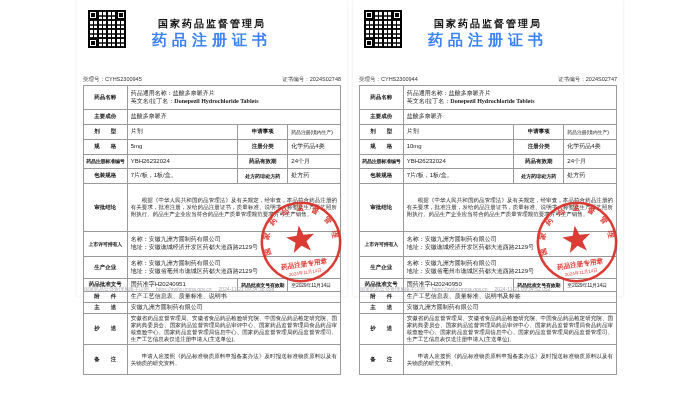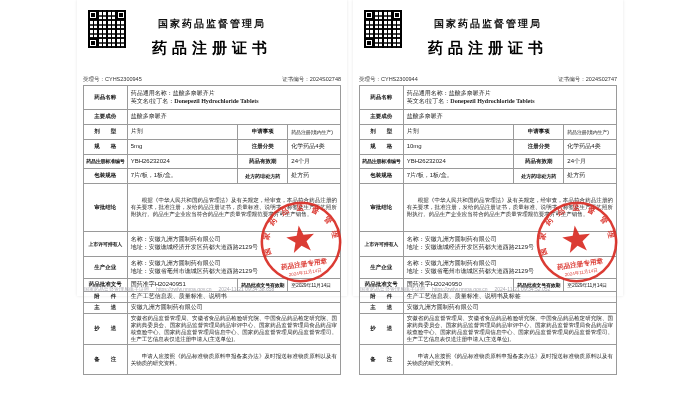--- a/index.html
+++ b/index.html
@@ -17,22 +17,22 @@
   .qr{
     position:absolute;left:5px;top:10px;width:38px;height:38px;
     background:
       repeating-linear-gradient(90deg,#000 0 2px,transparent 2px 5px,#000 5px 6px,transparent 6px 9px),
       repeating-linear-gradient(0deg,#111 0 2px,#fff 2px 4px,#444 4px 6px,#fff 6px 9px);
   }
   .qf{position:absolute;width:10px;height:10px;border:2px solid #000;background:#fff;box-sizing:border-box;}
   .qf::after{content:"";position:absolute;inset:1px;background:#000;}
   .qf1{top:0;left:0}.qf2{top:0;right:0}.qf3{bottom:0;left:0}
   .agency{padding-top:17px;text-align:center;font-weight:bold;font-size:10px;letter-spacing:2px;color:#111;}
-  .ctitle{margin-top:8px;text-align:center;font-family:Liberation Sans, sans-serif;
-    font-weight:bold;font-size:15px;letter-spacing:5px;color:#000000;}
+  .ctitle{text-align:center;font-family:Liberation Sans, sans-serif;
+    font-weight:bold;font-size:15px;letter-spacing:5px;color:#3b82f6;}
   .nos{display:flex;justify-content:space-between;font-size:5.5px;color:#333;margin:4px 0 2px;}
   
   table{width:100%;border-collapse:collapse;table-layout:fixed;font-size:6px;color:#222;}
   col.c1{width:17%}col.c2{width:43%}col.c3{width:19.5%}col.c4{width:20.5%}
   td{border:1px solid #9a9a9a;padding:1px 3px;line-height:1.3;vertical-align:middle;overflow:hidden;}
   .lb{text-align:center;font-weight:bold;font-size:5.5px;padding:1px 1px;color:#111;}
   .sm{font-size:5px;letter-spacing:-.2px;}
   .para{text-indent:2em;text-align:justify;font-size:5.5px;}
   .just{text-align:justify;font-size:5.5px;}
   .en{font-family:"Liberation Serif","DejaVu Serif",serif;font-weight:bold;}

